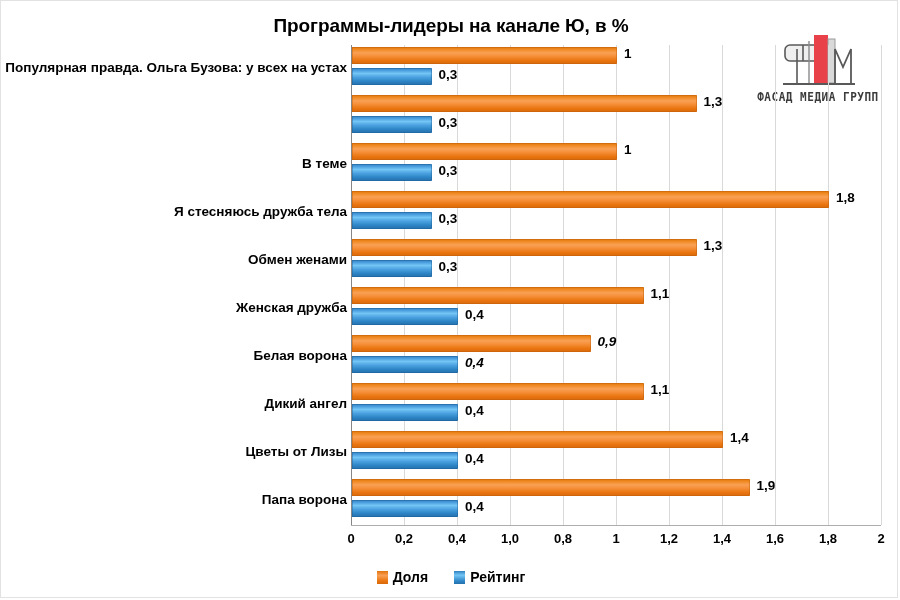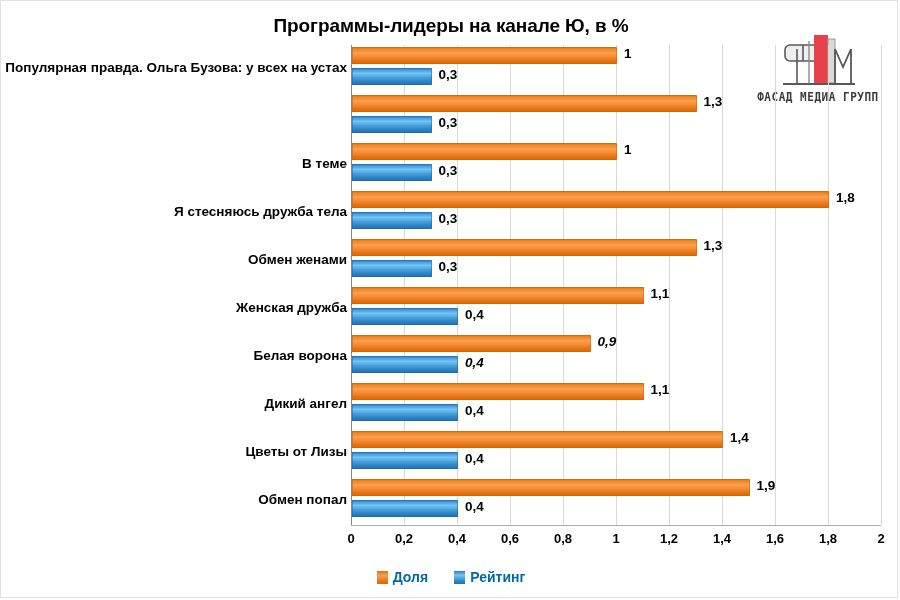--- a/index.html
+++ b/index.html
@@ -194,21 +194,21 @@
   }
   .legend-swatch.dolya {
     background: linear-gradient(to bottom, #e0730c 0%, #f9a055 35%, #ea7611 75%, #d8680a 100%);
   }
   .legend-swatch.reyting {
     background: linear-gradient(to bottom, #2f7fc0 0%, #74c6f5 32%, #2e85c6 78%, #2470ab 100%);
   }
   .legend-text {
     font-size: 14px;
     font-weight: bold;
-    color: #0369a1;
+    color: #000000;
   }
 </style>
 </head>
 <body>
 
 <div id="chart-frame">
 
   <div id="chart-title">Программы-лидеры на канале Ю, в %</div>
 
   <div id="logo">
@@ -229,21 +229,21 @@
 
   <div id="cat-labels">
       <div class="cat-label" style="top: 15px;">Популярная правда. Ольга Бузова: у всех на устах</div>
       <div class="cat-label" style="top: 111px;">В теме</div>
       <div class="cat-label" style="top: 159px;">Я стесняюсь дружба тела</div>
       <div class="cat-label" style="top: 207px;">Обмен женами</div>
       <div class="cat-label" style="top: 255px;">Женская дружба</div>
       <div class="cat-label" style="top: 351px;">Дикий ангел</div>
       <div class="cat-label" style="top: 303px;">Белая ворона</div>
       <div class="cat-label" style="top: 399px;">Цветы от Лизы</div>
-      <div class="cat-label" style="top: 447px;">Обмен попал</div>
+      <div class="cat-label" style="top: 447px;">Папа ворона</div>
     </div>
 
   <div id="plot">
     <div id="axis-line"></div>
     <div id="axis-bottom"></div>
   <div class="gridline" style="left: 53px;"></div>
       <div class="gridline" style="left: 106px;"></div>
       <div class="gridline" style="left: 159px;"></div>
       <div class="gridline" style="left: 212px;"></div>
       <div class="gridline" style="left: 265px;"></div>
@@ -321,21 +321,21 @@
       </div>
       <div class="legend-item">
         <span class="legend-swatch reyting"></span>
         <span class="legend-text">Рейтинг</span>
       </div>
     </div>
 
 <div class="tick-label" style="left: 350px;">0</div>
     <div class="tick-label" style="left: 403px;">0,2</div>
     <div class="tick-label" style="left: 456px;">0,4</div>
-    <div class="tick-label" style="left: 509px;">0,6</div>
+    <div class="tick-label" style="left: 509px;">1,0</div>
     <div class="tick-label" style="left: 562px;">0,8</div>
     <div class="tick-label" style="left: 615px;">1</div>
     <div class="tick-label" style="left: 668px;">1,2</div>
     <div class="tick-label" style="left: 721px;">1,4</div>
     <div class="tick-label" style="left: 774px;">1,6</div>
     <div class="tick-label" style="left: 827px;">1,8</div>
     <div class="tick-label" style="left: 880px;">2</div>
   </div>
 
 </body></html>

